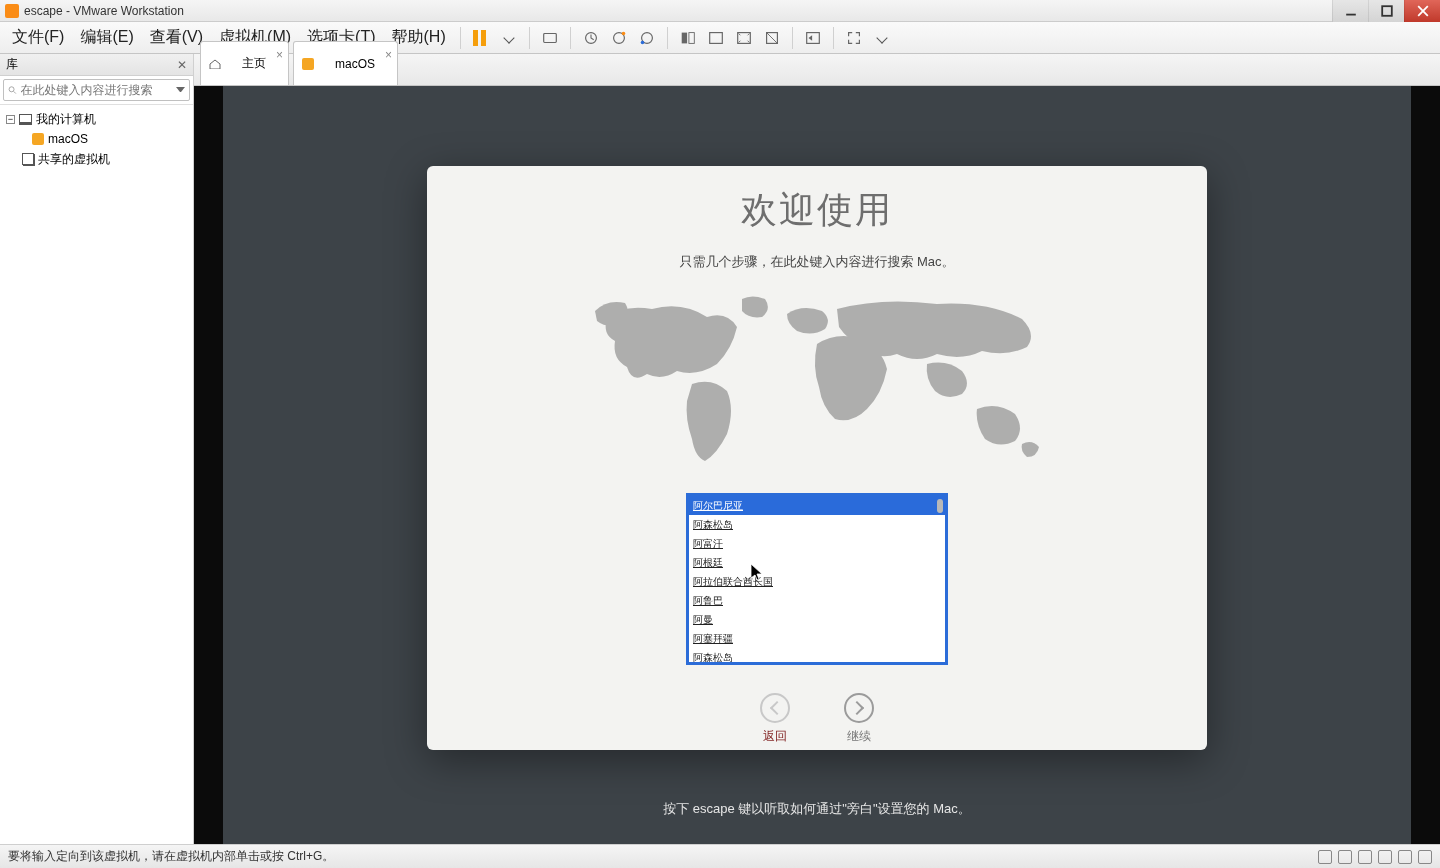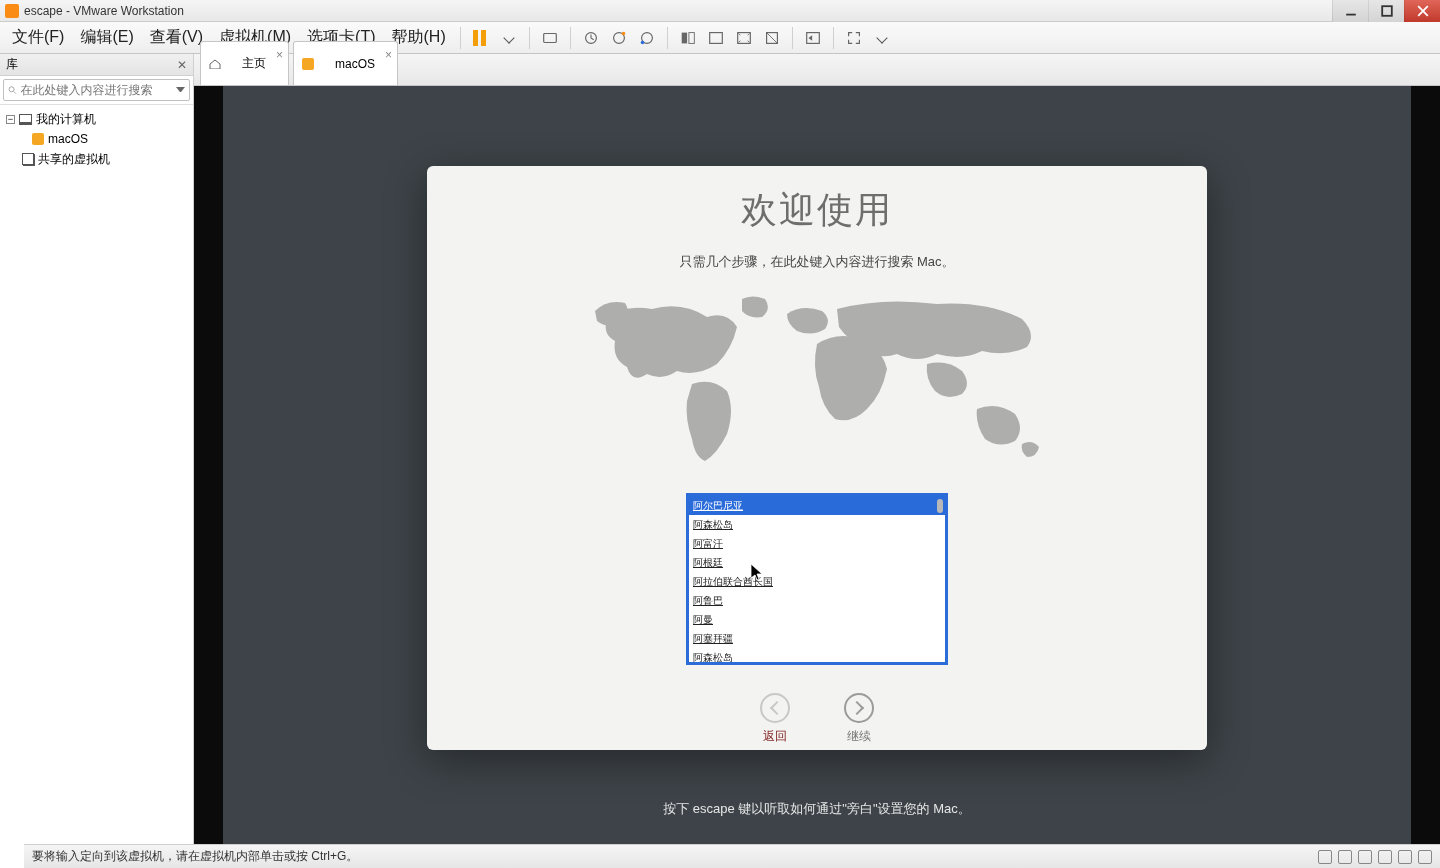--- a/index.html
+++ b/index.html
@@ -78,21 +78,21 @@
 .nav-btn.disabled .nav-label { color: #7f1d1d; }
 .nav-label { font-size: 12px; color: #777; }
 .arrow-l, .arrow-r { width: 10px; height: 10px; border-top: 2px solid #9b9b9b; border-right: 2px solid #9b9b9b; }
 .arrow-l { transform: rotate(-135deg); margin-left: 4px; }
 .arrow-r { transform: rotate(45deg); margin-right: 4px; }
 .nav-btn.disabled .arrow-l { border-color: #c8c8c8; }
 
 .escape-hint { position: absolute; bottom: 26px; left: 0; right: 0; text-align: center; font-size: 13px; color: #e6e6e6; }
 
 
-.statusbar { height: 24px; background: linear-gradient(#f5f5f5,#e6e6e6); border-top: 1px solid #cfcfcf; display: flex; align-items: center; padding: 0 8px; font-size: 12px; color: #333; justify-content: space-between; margin-left: 24px; }
+.statusbar { height: 24px; background: linear-gradient(#f5f5f5,#e6e6e6); border-top: 1px solid #cfcfcf; display: flex; align-items: center; padding: 0 8px; font-size: 12px; color: #333; justify-content: space-between; }
 .statusbar .tray { display: flex; gap: 6px; align-items: center; }
 .statusbar .tray-icon { width: 14px; height: 14px; border: 1px solid #888; border-radius: 2px; }
 
 
 .cursor { position: absolute; width: 12px; height: 18px; pointer-events: none; }
 </style>
 </head>
 <body>
 
 <div class="titlebar">

